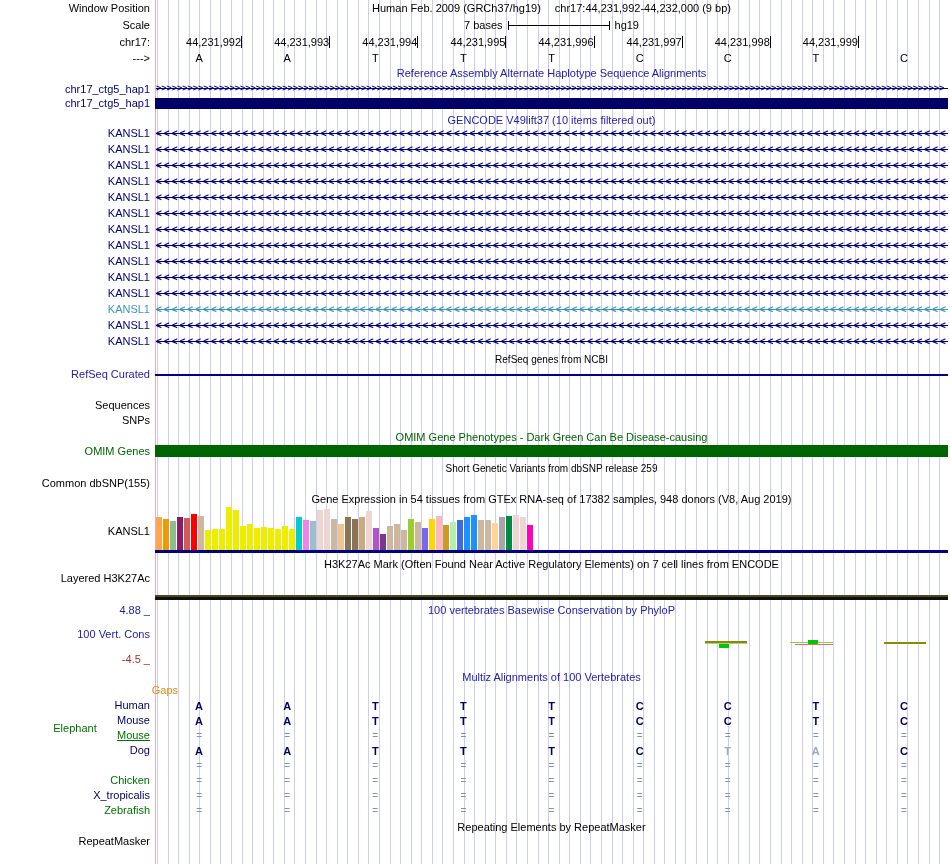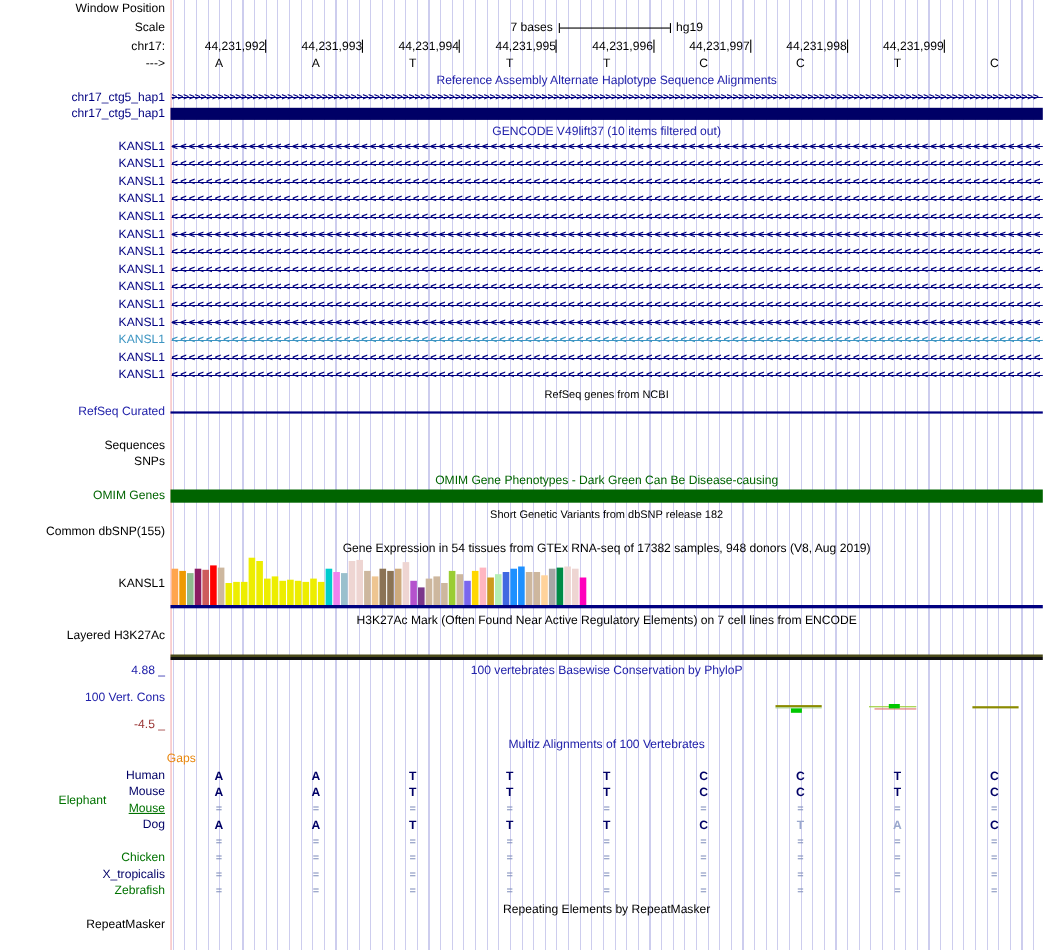--- a/index.html
+++ b/index.html
@@ -32,20 +32,25 @@
   .mark{position:absolute;}
 </style>
 </head>
 <body>
 
 <div id="screen">
   <div class="grid-bg"></div>
   <div class="pink-line"></div>
 
   <div class="lbl" style="top:2px">Window Position</div>
+  <div class="ctitle flexc" style="top:2px">
+    <span>Human Feb. 2009 (GRCh37/hg19)</span>
+    <span style="width:14px"></span>
+    <span>chr17:44,231,992-44,232,000 (9 bp)</span>
+  </div>
 
   <div class="lbl" style="top:19px">Scale</div>
   <div class="ctitle flexc" style="top:19px">
     <span>7 bases</span>
     <span class="ruler"></span>
     <span>hg19</span>
   </div>
 
   <div class="lbl" style="top:36px">chr17:</div>
   <div id="pos-row">
@@ -114,21 +119,21 @@
   <div class="lbl blue" style="top:368px">RefSeq Curated</div>
   <div class="solidbar" style="top:374px;height:2px;background:#000080"></div>
 
   <div class="lbl" style="top:399px">Sequences</div>
   <div class="lbl" style="top:414px">SNPs</div>
 
   <div class="ctitle dgreen" style="top:431px">OMIM Gene Phenotypes - Dark Green Can Be Disease-causing</div>
   <div class="lbl dgreen" style="top:445px">OMIM Genes</div>
   <div class="solidbar" style="top:445px;height:12px;background:#006400"></div>
 
-  <div class="ctitle small" style="top:462px">Short Genetic Variants from dbSNP release 182</div>
+  <div class="ctitle small" style="top:462px">Short Genetic Variants from dbSNP release 259</div>
   <div class="lbl" style="top:477px">Common dbSNP(155)</div>
 
   <div class="ctitle" style="top:493px">Gene Expression in 54 tissues from GTEx RNA-seq of 17382 samples, 948 donors (V8, Aug 2019)</div>
   <div class="lbl" style="top:525px">KANSL1</div>
   <div id="gtex-bars">
       <div class="bar" style="left: 156px; top: 517px; height: 33px; background: rgb(255, 165, 79);"></div>
       <div class="bar" style="left: 163px; top: 519px; height: 31px; background: rgb(238, 154, 0);"></div>
       <div class="bar" style="left: 170px; top: 521px; height: 29px; background: rgb(143, 188, 143);"></div>
       <div class="bar" style="left: 177px; top: 517px; height: 33px; background: rgb(139, 28, 98);"></div>
       <div class="bar" style="left: 184px; top: 518px; height: 32px; background: rgb(205, 92, 92);"></div>

